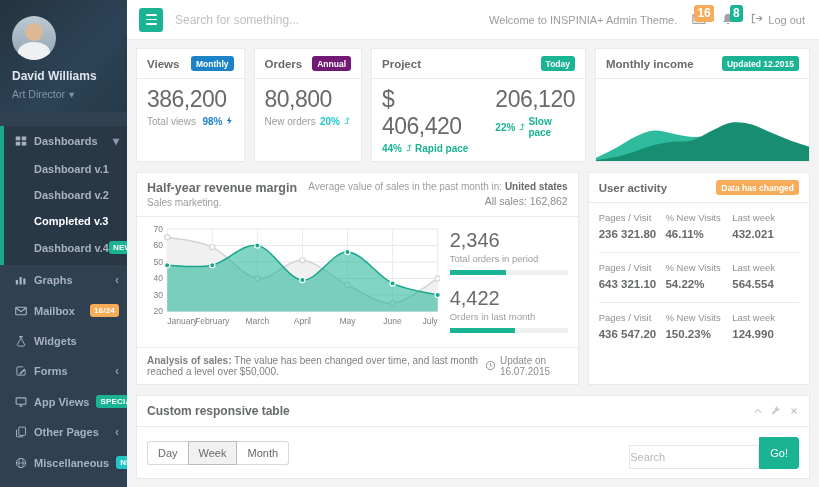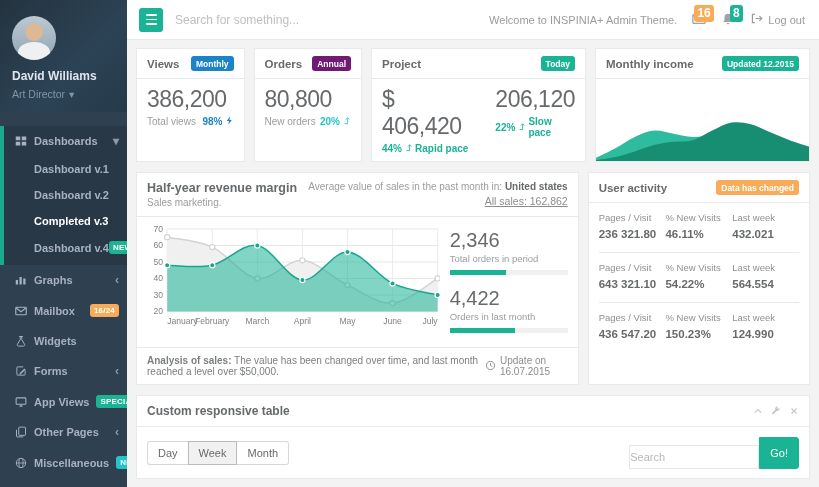--- a/index.html
+++ b/index.html
@@ -61,21 +61,21 @@
   .income-content { padding:0 !important; display:flex; align-items:flex-end; }
   #income-chart { width:100%; height:52px; display:block; }
 
   
   .chart-panel { flex:2; } .activity-panel { flex:1; }
   .rev-title { display:flex; align-items:flex-start; padding:8px 10px; border-bottom:1px solid #e7eaec; }
   .rev-t-left .t { font-weight:bold; font-size:12.5px; color:#676a6c; }
   .rev-t-left .st { font-size:10px; color:#9a9da0; margin-top:2px; }
   .rev-t-right { margin-left:auto; text-align:right; font-size:10px; color:#9a9da0; }
   .rev-t-right b { color:#676a6c; }
-  .rev-t-right .all { margin-top:3px; font-size:10.5px; color:#8a8d8f;text-decoration:underline; }
+  .rev-t-right .all { margin-top:3px; font-size:10.5px; color:#8a8d8f; }
   .rev-body { display:flex; padding:8px 10px 2px; flex:1; min-height:0; }
   .chart-left { flex:1; min-width:0; }
   #rev-chart { width:100%; height:110px; display:block; }
   .chart-stats { flex:0 0 128px; padding:4px 0 0 10px; }
   .cs-val { font-size:20px; font-weight:300; color:#676a6c; }
   .cs-label { font-size:9.5px; color:#9a9da0; margin-top:1px; }
   .prog { height:5px; background:#f0f0f1; margin:6px 0 12px; }
   .prog > div { height:100%; background:#1ab394; }
   .rev-foot { border-top:1px solid #e7eaec; padding:7px 10px; display:flex; align-items:center; font-size:10px; color:#7b7f81; }
   .rev-foot .upd { margin-left:auto; display:flex; align-items:center; gap:4px; color:#8a8d8f; }

